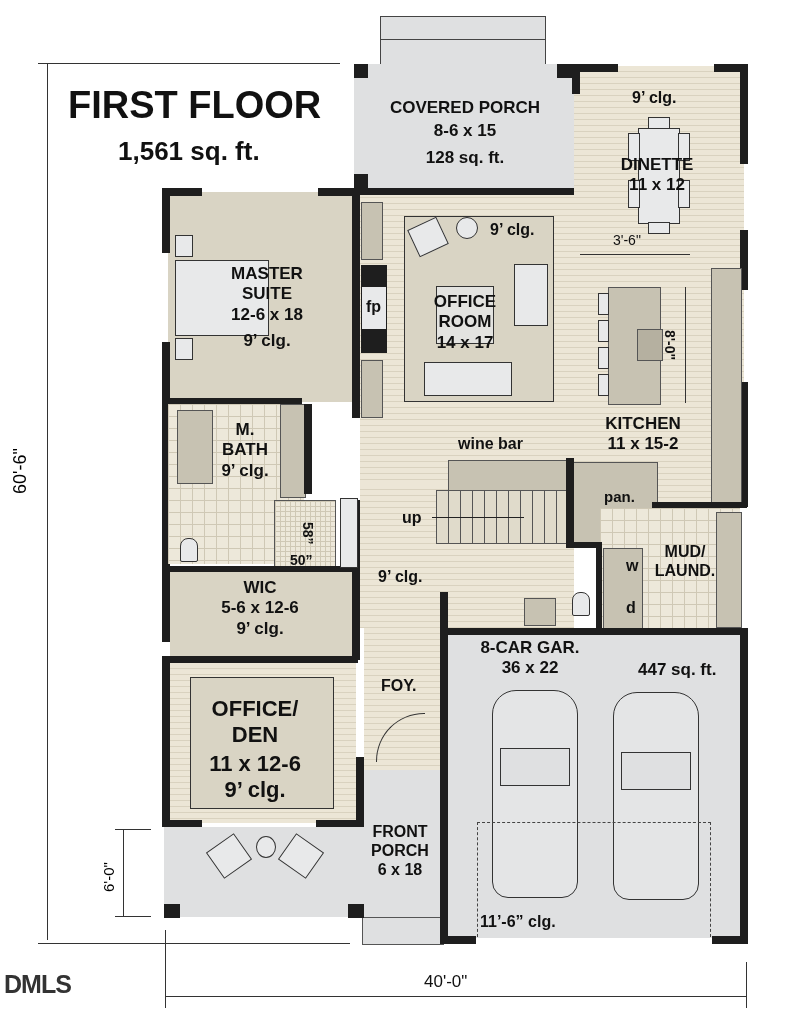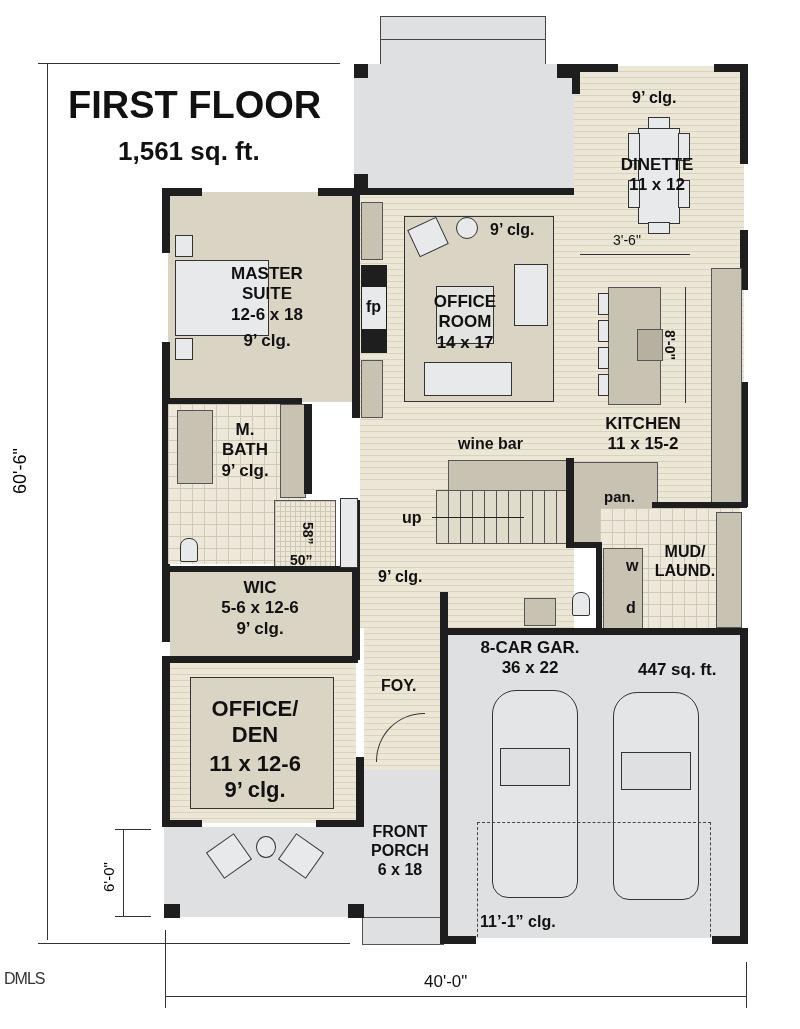--- a/index.html
+++ b/index.html
@@ -32,30 +32,33 @@
 <div class="abs" style="left:165px;top:996px;width:582px;height:1px;background:#333;"></div>
 <div class="abs" style="left:165px;top:930px;width:1px;height:78px;background:#333;"></div>
 <div class="abs" style="left:746px;top:962px;width:1px;height:46px;background:#333;"></div>
 <div class="dim" style="left:424px;top:972px;">40'-0"</div>
 
 <div class="abs" style="left:123px;top:830px;width:1px;height:86px;background:#333;"></div>
 <div class="abs" style="left:115px;top:829px;width:36px;height:1px;background:#333;"></div>
 <div class="abs" style="left:115px;top:916px;width:36px;height:1px;background:#333;"></div>
 <div class="abs" style="left:100px;top:892px;font-size:15px;transform:rotate(-90deg);transform-origin:left top;">6'-0"</div>
 
-<div class="abs" style="left:4px;top:970px;font-size:16px;color:#333;letter-spacing:-1px;font-weight:400;text-align:right;">DMLS</div>
+<div class="abs" style="left:4px;top:970px;font-size:25px;color:#333;letter-spacing:-1px;font-weight:700;text-align:right;">DMLS</div>
 
 <div class="abs porch" style="left:380px;top:16px;width:164px;height:48px;border:1px solid #444;"></div>
 <div class="abs" style="left:380px;top:39px;width:165px;height:1px;background:#444;"></div>
 
 <div class="abs porch" style="left:354px;top:64px;width:220px;height:126px;"></div>
 <div class="abs wall" style="left:354px;top:64px;width:14px;height:14px;"></div>
 <div class="abs wall" style="left:557px;top:64px;width:16px;height:14px;"></div>
 <div class="abs wall" style="left:354px;top:174px;width:14px;height:16px;"></div>
 <div class="lbl" style="left:370px;top:98px;width:190px;font-size:17px;">
+  <span>COVERED PORCH</span>
+  <span style="margin-top:3px;">8-6 x 15</span>
+  <span style="margin-top:6px;">128 sq. ft.</span>
 </div>
 
 <div class="abs wood" style="left:574px;top:66px;width:170px;height:440px;"></div>
 <div class="abs wall" style="left:572px;top:64px;width:46px;height:8px;"></div>
 <div class="abs wall" style="left:714px;top:64px;width:34px;height:8px;"></div>
 <div class="abs wall" style="left:740px;top:64px;width:8px;height:100px;"></div>
 <div class="abs wall" style="left:740px;top:230px;width:8px;height:60px;"></div>
 <div class="abs wall" style="left:740px;top:382px;width:8px;height:125px;"></div>
 <div class="abs wall" style="left:572px;top:64px;width:8px;height:30px;"></div>
 <div class="lbl" style="left:632px;top:88px;font-size:16px;">9’ clg.</div>
@@ -217,15 +220,15 @@
 <div class="lbl" style="left:470px;top:638px;width:120px;font-size:17px;">
   <span>8-CAR GAR.</span>
   <span>36 x 22</span>
 </div>
 <div class="lbl" style="left:638px;top:660px;font-size:17px;">447 sq. ft.</div>
 <div class="furn" style="left:492px;top:690px;width:84px;height:206px;border-radius:24px 24px 16px 16px;background:#e4e5e6;"></div>
 <div class="furn" style="left:500px;top:748px;width:68px;height:36px;background:#dfe0e1;"></div>
 <div class="furn" style="left:613px;top:692px;width:84px;height:206px;border-radius:24px 24px 16px 16px;background:#e4e5e6;"></div>
 <div class="furn" style="left:621px;top:752px;width:68px;height:36px;background:#dfe0e1;"></div>
 <div class="dash" style="left:477px;top:822px;width:232px;height:114px;border-width:1px 1px 0 1px;"></div>
-<div class="lbl" style="left:480px;top:912px;font-size:16px;">11’-1” clg.</div>
+<div class="lbl" style="left:480px;top:912px;font-size:16px;">11’-6” clg.</div>
 
 <div class="abs wall" style="left:596px;top:542px;width:6px;height:90px;"></div>
 
 </body></html>

